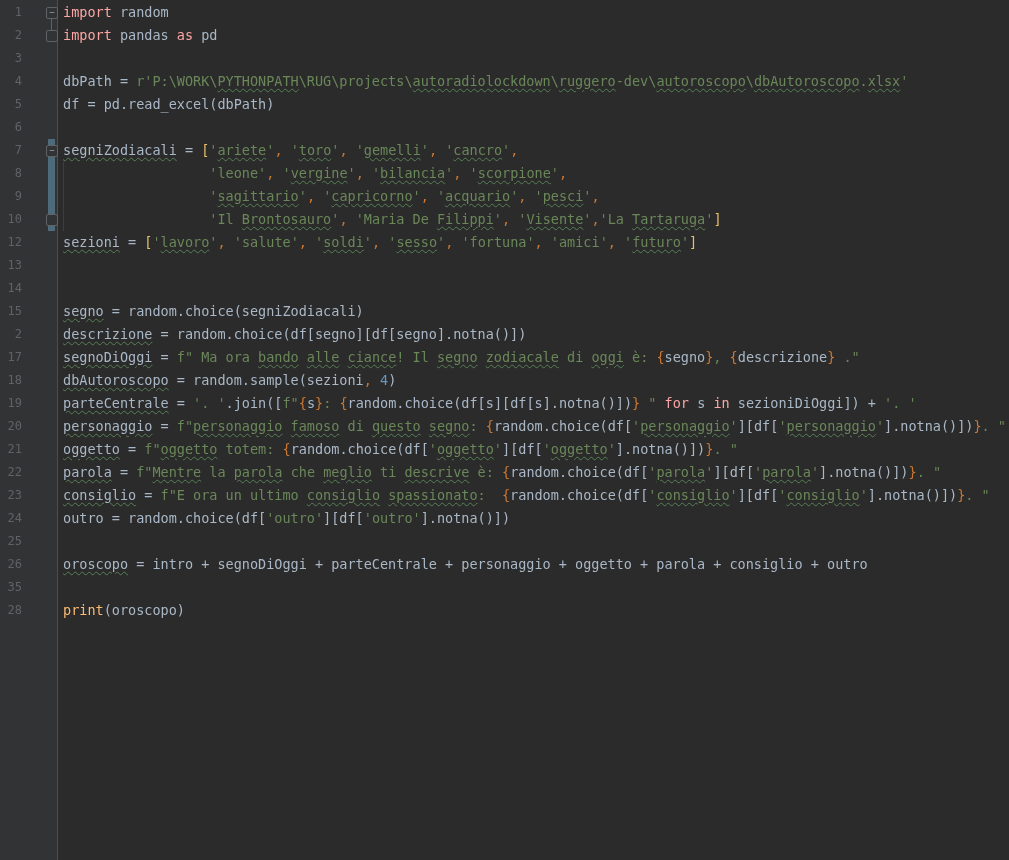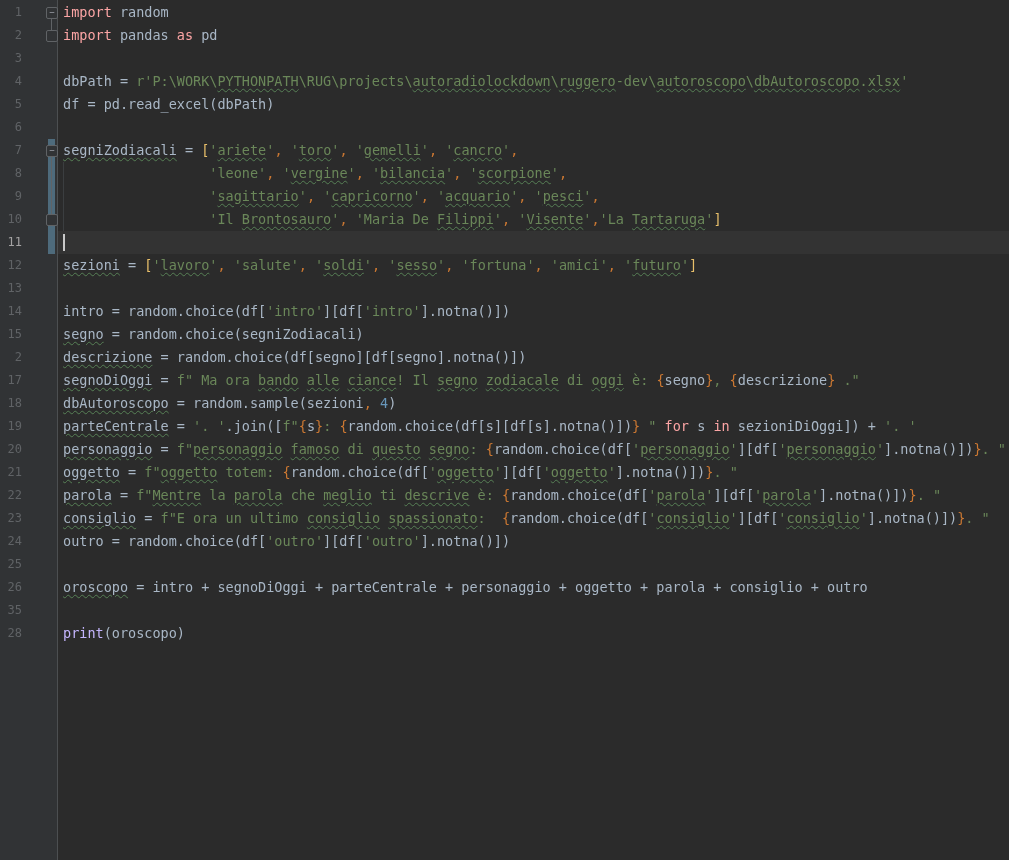--- a/index.html
+++ b/index.html
@@ -19,21 +19,21 @@
   .caret{position:absolute;top:3px;width:2px;height:17px;background:#C8C8C8;z-index:4;}
   .fold{position:absolute;left:46px;width:10px;height:10px;border:1px solid #606366;
         border-radius:2px;background:#313335;z-index:5;color:#9DA0A8;font-size:9px;
         line-height:8px;text-align:center;font-family:"DejaVu Sans Mono",monospace;}
   .fold-line{position:absolute;left:51px;width:1px;background:#606366;z-index:4;}
   .indent-guide{position:absolute;width:1px;background:#3B3E40;z-index:1;}
   .tk-def{color:#A9B7C6;}
   .tk-kw{color:#fca5a5;}
   .tk-str{color:#6A8759;}
   .tk-num{color:#6897BB;}
-  .tk-bi{color:#c4b5fd;}
+  .tk-bi{color:#fdba74;}
   .tk-br{color:#CC7832;}
   .tk-cm{color:#CC7832;}
   .tk-bk{color:#E8BF6A;}
   .u{text-decoration-line:underline;text-decoration-style:wavy;
      text-decoration-color:#568055;text-decoration-thickness:1px;text-underline-offset:2px;}
 </style>
 </head>
 <body>
 
 <div class="editor">
@@ -42,24 +42,23 @@
       <div class="row"><div class="lnum">1</div><div class="code"><span class="tk-kw">import</span><span class="tk-def"> random</span></div></div>
       <div class="row"><div class="lnum">2</div><div class="code"><span class="tk-kw">import</span><span class="tk-def"> pandas </span><span class="tk-kw">as</span><span class="tk-def"> pd</span></div></div>
       <div class="row"><div class="lnum">3</div><div class="code"></div></div>
       <div class="row"><div class="lnum">4</div><div class="code"><span class="tk-def">dbPath = </span><span class="tk-str">r'P:\WORK\</span><span class="tk-str u">PYTHONPATH</span><span class="tk-str">\RUG\projects\</span><span class="tk-str u">autoradiolockdown</span><span class="tk-str">\</span><span class="tk-str u">ruggero</span><span class="tk-str">-dev\</span><span class="tk-str u">autoroscopo</span><span class="tk-str">\</span><span class="tk-str u">dbAutoroscopo</span><span class="tk-str">.</span><span class="tk-str u">xlsx</span><span class="tk-str">'</span></div></div>
       <div class="row"><div class="lnum">5</div><div class="code"><span class="tk-def">df = pd.read_excel(dbPath)</span></div></div>
       <div class="row"><div class="lnum">6</div><div class="code"></div></div>
       <div class="row"><div class="lnum">7</div><div class="vcs"></div><div class="code"><span class="tk-def u">segniZodiacali</span><span class="tk-def"> = </span><span class="tk-bk">[</span><span class="tk-str">'</span><span class="tk-str u">ariete</span><span class="tk-str">'</span><span class="tk-cm">, </span><span class="tk-str">'</span><span class="tk-str u">toro</span><span class="tk-str">'</span><span class="tk-cm">, </span><span class="tk-str">'</span><span class="tk-str u">gemelli</span><span class="tk-str">'</span><span class="tk-cm">, </span><span class="tk-str">'</span><span class="tk-str u">cancro</span><span class="tk-str">'</span><span class="tk-cm">,</span></div></div>
       <div class="row"><div class="lnum">8</div><div class="vcs"></div><div class="code"><span class="tk-def">                  </span><span class="tk-str">'leone'</span><span class="tk-cm">, </span><span class="tk-str">'</span><span class="tk-str u">vergine</span><span class="tk-str">'</span><span class="tk-cm">, </span><span class="tk-str">'</span><span class="tk-str u">bilancia</span><span class="tk-str">'</span><span class="tk-cm">, </span><span class="tk-str">'</span><span class="tk-str u">scorpione</span><span class="tk-str">'</span><span class="tk-cm">,</span></div></div>
       <div class="row"><div class="lnum">9</div><div class="vcs"></div><div class="code"><span class="tk-def">                  </span><span class="tk-str">'</span><span class="tk-str u">sagittario</span><span class="tk-str">'</span><span class="tk-cm">, </span><span class="tk-str">'</span><span class="tk-str u">capricorno</span><span class="tk-str">'</span><span class="tk-cm">, </span><span class="tk-str">'</span><span class="tk-str u">acquario</span><span class="tk-str">'</span><span class="tk-cm">, </span><span class="tk-str">'</span><span class="tk-str u">pesci</span><span class="tk-str">'</span><span class="tk-cm">,</span></div></div>
       <div class="row"><div class="lnum">10</div><div class="vcs"></div><div class="code"><span class="tk-def">                  </span><span class="tk-str">'Il </span><span class="tk-str u">Brontosauro</span><span class="tk-str">'</span><span class="tk-cm">, </span><span class="tk-str">'Maria De </span><span class="tk-str u">Filippi</span><span class="tk-str">'</span><span class="tk-cm">, </span><span class="tk-str">'</span><span class="tk-str u">Visente</span><span class="tk-str">'</span><span class="tk-cm">,</span><span class="tk-str">'La </span><span class="tk-str u">Tartaruga</span><span class="tk-str">'</span><span class="tk-bk">]</span></div></div>
-      <div class="row current"><div class="lnum">11</div><div class="vcs"></div><div class="code"></div><div class="caret" style="left: 63px;"></div></div>
       <div class="row"><div class="lnum">12</div><div class="code"><span class="tk-def u">sezioni</span><span class="tk-def"> = </span><span class="tk-bk">[</span><span class="tk-str">'</span><span class="tk-str u">lavoro</span><span class="tk-str">'</span><span class="tk-cm">, </span><span class="tk-str">'salute'</span><span class="tk-cm">, </span><span class="tk-str">'</span><span class="tk-str u">soldi</span><span class="tk-str">'</span><span class="tk-cm">, </span><span class="tk-str">'</span><span class="tk-str u">sesso</span><span class="tk-str">'</span><span class="tk-cm">, </span><span class="tk-str">'fortuna'</span><span class="tk-cm">, </span><span class="tk-str">'amici'</span><span class="tk-cm">, </span><span class="tk-str">'</span><span class="tk-str u">futuro</span><span class="tk-str">'</span><span class="tk-bk">]</span></div></div>
       <div class="row"><div class="lnum">13</div><div class="code"></div></div>
-      <div class="row"><div class="lnum">14</div><div class="code"><span class="tk-def">intro = random.choice(df[</span><span class="tk-str">'intro'</span><span class="tk-def">][df[</span><span class="tk-str">'intro'</span><span class="tk-def">].notna()])</span></div></div>
+      <div class="row"><div class="lnum">14</div></div>
       <div class="row"><div class="lnum">15</div><div class="code"><span class="tk-def u">segno</span><span class="tk-def"> = random.choice(segniZodiacali)</span></div></div>
       <div class="row"><div class="lnum">2</div><div class="code"><span class="tk-def u">descrizione</span><span class="tk-def"> = random.choice(df[segno][df[segno].notna()])</span></div></div>
       <div class="row"><div class="lnum">17</div><div class="code"><span class="tk-def u">segnoDiOggi</span><span class="tk-def"> = </span><span class="tk-str">f" Ma ora </span><span class="tk-str u">bando</span><span class="tk-str"> </span><span class="tk-str u">alle</span><span class="tk-str"> </span><span class="tk-str u">ciance</span><span class="tk-str">! Il </span><span class="tk-str u">segno</span><span class="tk-str"> </span><span class="tk-str u">zodiacale</span><span class="tk-str"> di </span><span class="tk-str u">oggi</span><span class="tk-str"> è: </span><span class="tk-br">{</span><span class="tk-def">segno</span><span class="tk-br">}</span><span class="tk-str">, </span><span class="tk-br">{</span><span class="tk-def">descrizione</span><span class="tk-br">}</span><span class="tk-str"> ."</span></div></div>
       <div class="row"><div class="lnum">18</div><div class="code"><span class="tk-def u">dbAutoroscopo</span><span class="tk-def"> = random.sample(sezioni</span><span class="tk-cm">,</span><span class="tk-def"> </span><span class="tk-num">4</span><span class="tk-def">)</span></div></div>
       <div class="row"><div class="lnum">19</div><div class="code"><span class="tk-def u">parteCentrale</span><span class="tk-def"> = </span><span class="tk-str">'. '</span><span class="tk-def">.join([</span><span class="tk-str">f"</span><span class="tk-br">{</span><span class="tk-def">s</span><span class="tk-br">}</span><span class="tk-str">: </span><span class="tk-br">{</span><span class="tk-def">random.choice(df[s][df[s].notna()])</span><span class="tk-br">}</span><span class="tk-str"> "</span><span class="tk-def"> </span><span class="tk-kw">for</span><span class="tk-def"> s </span><span class="tk-kw">in</span><span class="tk-def"> sezioniDiOggi]) + </span><span class="tk-str">'. '</span></div></div>
       <div class="row"><div class="lnum">20</div><div class="code"><span class="tk-def u">personaggio</span><span class="tk-def"> = </span><span class="tk-str">f"</span><span class="tk-str u">personaggio</span><span class="tk-str"> </span><span class="tk-str u">famoso</span><span class="tk-str"> di </span><span class="tk-str u">questo</span><span class="tk-str"> </span><span class="tk-str u">segno</span><span class="tk-str">: </span><span class="tk-br">{</span><span class="tk-def">random.choice(df[</span><span class="tk-str">'</span><span class="tk-str u">personaggio</span><span class="tk-str">'</span><span class="tk-def">][df[</span><span class="tk-str">'</span><span class="tk-str u">personaggio</span><span class="tk-str">'</span><span class="tk-def">].notna()])</span><span class="tk-br">}</span><span class="tk-str">. "</span></div></div>
       <div class="row"><div class="lnum">21</div><div class="code"><span class="tk-def u">oggetto</span><span class="tk-def"> = </span><span class="tk-str">f"</span><span class="tk-str u">oggetto</span><span class="tk-str"> totem: </span><span class="tk-br">{</span><span class="tk-def">random.choice(df[</span><span class="tk-str">'</span><span class="tk-str u">oggetto</span><span class="tk-str">'</span><span class="tk-def">][df[</span><span class="tk-str">'</span><span class="tk-str u">oggetto</span><span class="tk-str">'</span><span class="tk-def">].notna()])</span><span class="tk-br">}</span><span class="tk-str">. "</span></div></div>
       <div class="row"><div class="lnum">22</div><div class="code"><span class="tk-def u">parola</span><span class="tk-def"> = </span><span class="tk-str">f"</span><span class="tk-str u">Mentre</span><span class="tk-str"> la </span><span class="tk-str u">parola</span><span class="tk-str"> che </span><span class="tk-str u">meglio</span><span class="tk-str"> ti </span><span class="tk-str u">descrive</span><span class="tk-str"> è: </span><span class="tk-br">{</span><span class="tk-def">random.choice(df[</span><span class="tk-str">'</span><span class="tk-str u">parola</span><span class="tk-str">'</span><span class="tk-def">][df[</span><span class="tk-str">'</span><span class="tk-str u">parola</span><span class="tk-str">'</span><span class="tk-def">].notna()])</span><span class="tk-br">}</span><span class="tk-str">. "</span></div></div>
       <div class="row"><div class="lnum">23</div><div class="code"><span class="tk-def u">consiglio</span><span class="tk-def"> = </span><span class="tk-str">f"E ora un ultimo </span><span class="tk-str u">consiglio</span><span class="tk-str"> </span><span class="tk-str u">spassionato</span><span class="tk-str">:  </span><span class="tk-br">{</span><span class="tk-def">random.choice(df[</span><span class="tk-str">'</span><span class="tk-str u">consiglio</span><span class="tk-str">'</span><span class="tk-def">][df[</span><span class="tk-str">'</span><span class="tk-str u">consiglio</span><span class="tk-str">'</span><span class="tk-def">].notna()])</span><span class="tk-br">}</span><span class="tk-str">. "</span></div></div>
       <div class="row"><div class="lnum">24</div><div class="code"><span class="tk-def">outro = random.choice(df[</span><span class="tk-str">'outro'</span><span class="tk-def">][df[</span><span class="tk-str">'outro'</span><span class="tk-def">].notna()])</span></div></div>

